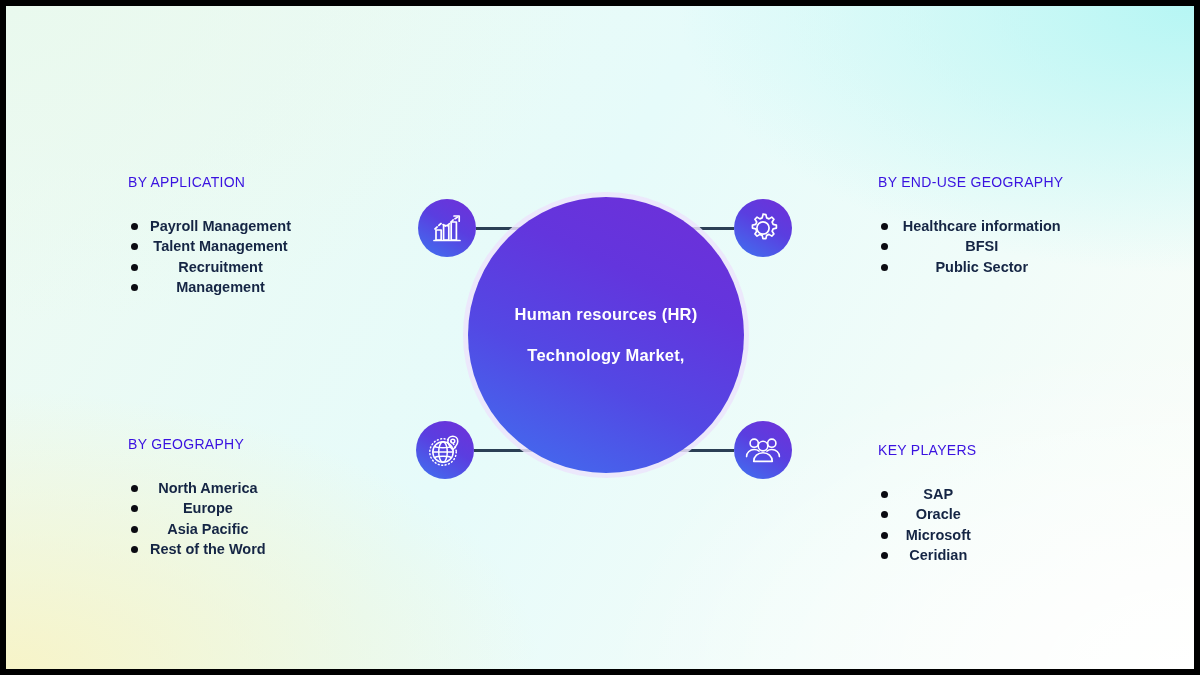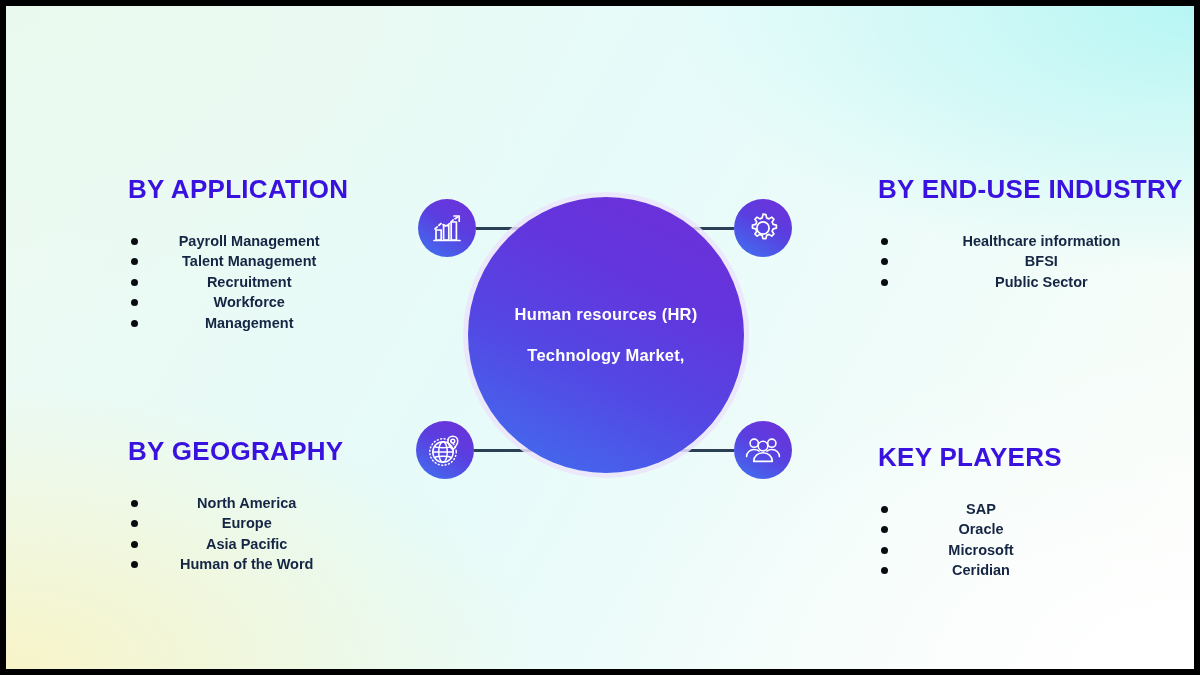--- a/index.html
+++ b/index.html
@@ -90,22 +90,22 @@
   .bubble svg { display: block; }
   .b-tl { left: 412px; top: 193px; }
   .b-tr { left: 728px; top: 193px; }
   .b-bl { left: 410px; top: 415px; }
   .b-br { left: 728px; top: 415px; }
 
   
   .quad { position: absolute; }
   .quad h2 {
     color: #3a12e0;
-    font-size: 26px;
-    font-weight: bold;
+    font-size: 14px;
+    font-weight: normal;
     letter-spacing: .3px;
     white-space: nowrap;
     margin-bottom: 26px;
   }
   .quad ul { list-style: none; }
   .quad li {
     position: relative;
     color: #152544;
     font-size: 14.5px;
     font-weight: bold;
@@ -197,41 +197,40 @@
       </svg>
     </span>
   </div>
 
   <div class="quad q-app">
     <h2>BY APPLICATION</h2>
     <ul>
       <li>Payroll Management</li>
       <li>Talent Management</li>
       <li>Recruitment</li>
-      <li>Workforce</li>
       <li>Management</li>
     </ul>
   </div>
 
   <div class="quad q-ind">
-    <h2>BY END-USE INDUSTRY</h2>
+    <h2>BY END-USE GEOGRAPHY</h2>
     <ul>
       <li>Healthcare information</li>
       <li>BFSI</li>
       <li>Public Sector</li>
     </ul>
   </div>
 
   <div class="quad q-geo">
     <h2>BY GEOGRAPHY</h2>
     <ul>
       <li>North America</li>
       <li>Europe</li>
       <li>Asia Pacific</li>
-      <li>Human of the Word</li>
+      <li>Rest of the Word</li>
     </ul>
   </div>
 
   <div class="quad q-key">
     <h2>KEY PLAYERS</h2>
     <ul>
       <li>SAP</li>
       <li>Oracle</li>
       <li>Microsoft</li>
       <li>Ceridian</li>

